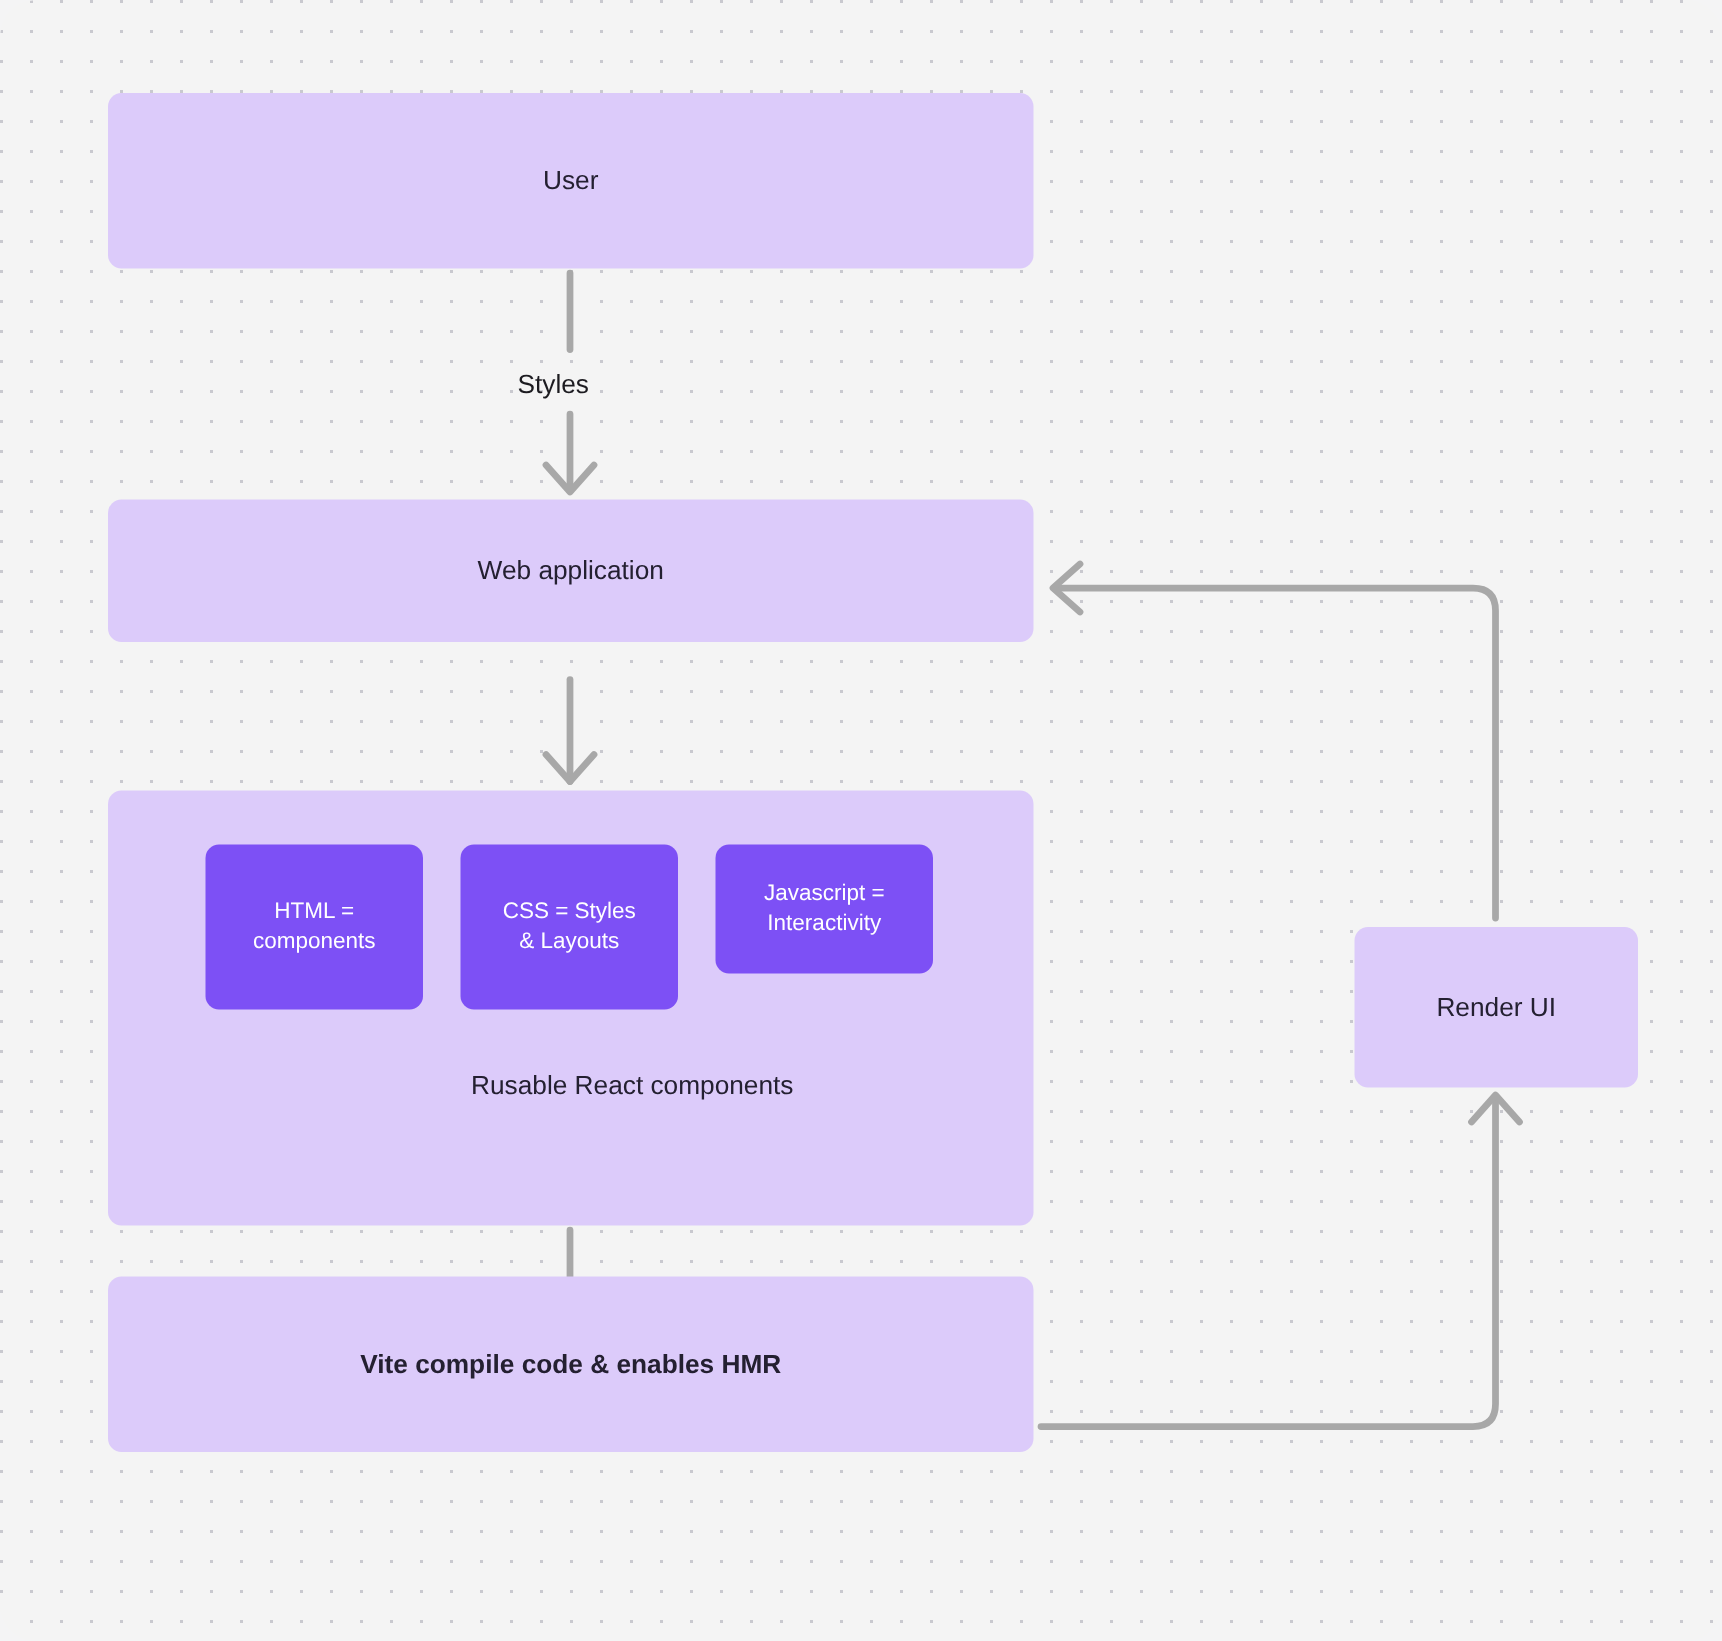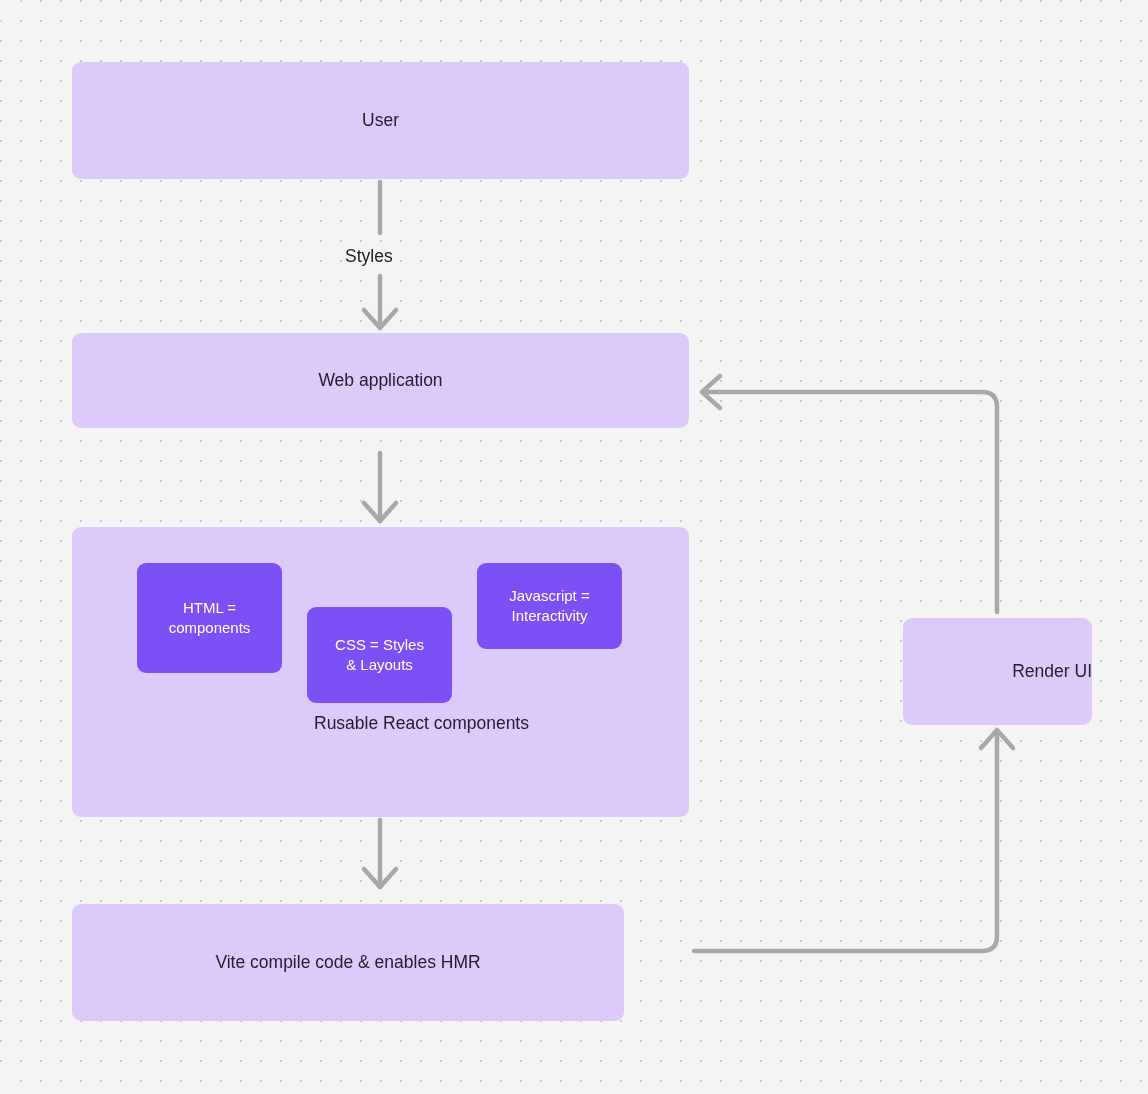--- a/index.html
+++ b/index.html
@@ -50,26 +50,26 @@
     color: #ffffff;
     font-size: 15px;
     border-radius: 9px;
     padding: 4px 6px;
   }
 
   
   #node-user          { left: 72px;  top: 62px;   width: 617px; height: 117px; }
   #node-webapp        { left: 72px;  top: 333px;  width: 617px; height: 95px; }
   #node-components    { left: 72px;  top: 527px;  width: 617px; height: 290px; }
-  #node-vite          { left: 72px;  top: 904px;  width: 552px; height: 117px; }
-  #node-renderui      { left: 903px; top: 618px;  width: 189px; height: 107px; justify-content: flex-end; }
+  #node-vite          { left: 72px;  top: 851px;  width: 617px; height: 117px; font-weight: bold; }
+  #node-renderui      { left: 903px; top: 618px;  width: 189px; height: 107px; }
 
   
   #chip-html          { left: 137px; top: 563px;  width: 145px; height: 110px; }
-  #chip-css           { left: 307px; top: 563px;  width: 145px; height: 96px; margin-top: 44px; }
+  #chip-css           { left: 307px; top: 563px;  width: 145px; height: 110px; }
   #chip-js            { left: 477px; top: 563px;  width: 145px; height: 86px; }
 
   .components-caption {
     position: absolute;
     left: 72px;
     top: 713px;
     width: 699px;
     text-align: center;
     font-size: 17.5px;
     color: #242031;

